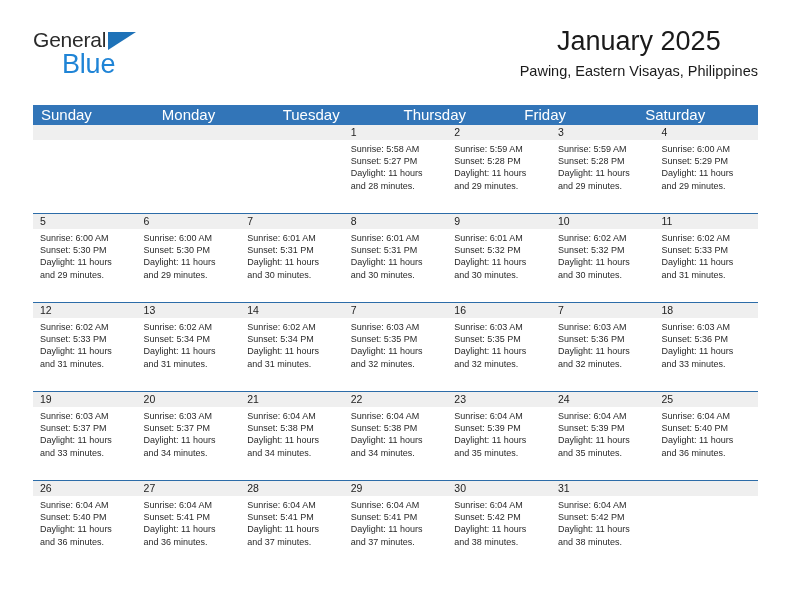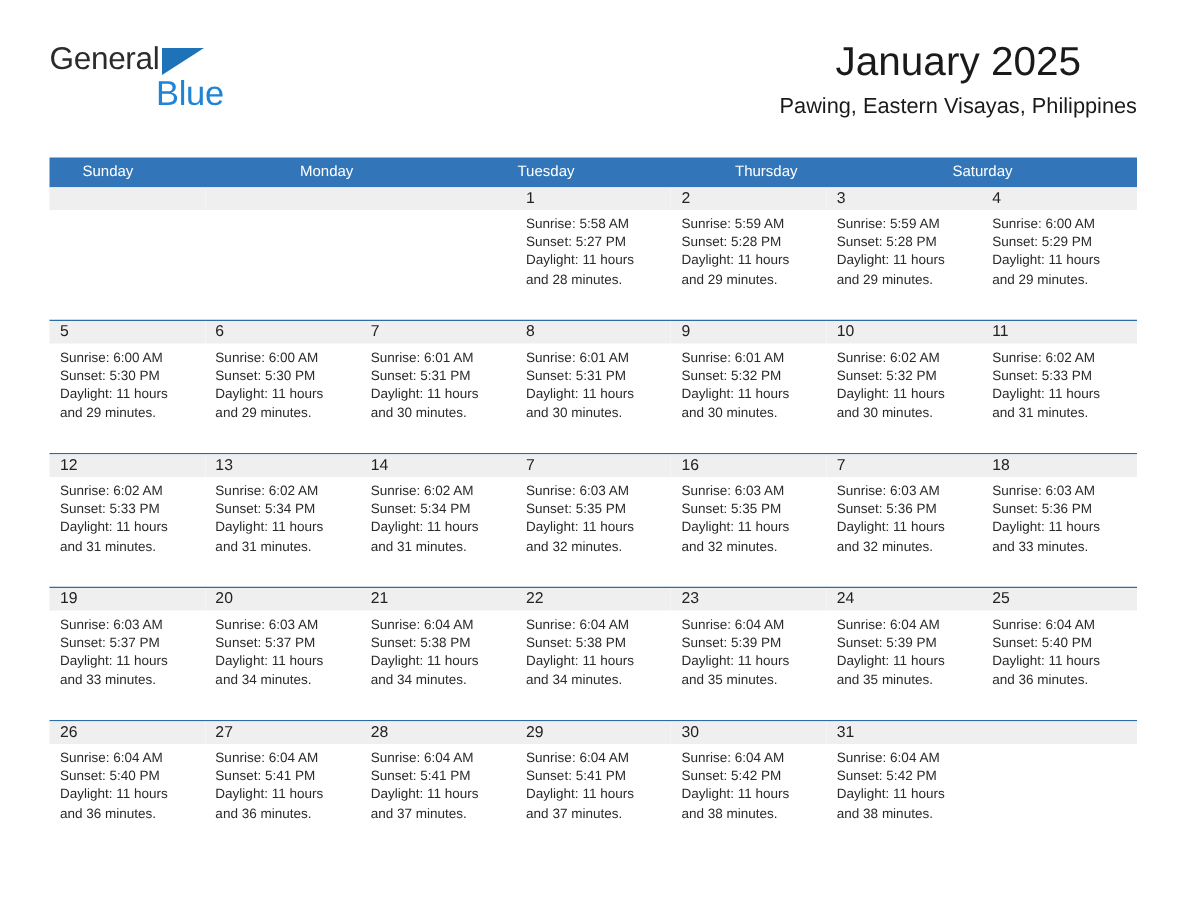--- a/index.html
+++ b/index.html
@@ -55,25 +55,24 @@
     top: 4px;
     width: 0;
     height: 0;
     border-left: 28px solid #1e72b8;
     border-bottom: 18px solid transparent;
   }
   .logo-blue {
     position: absolute;
     left: 29px;
     top: 21px;
-    font-size: 23px;
+    font-size: 27px;
     letter-spacing: -0.2px;
     color: #1f84d6;
     font-family: "Liberation Sans", sans-serif;
-    margin-left: 42px;
   }
 
   .title-block {
     position: absolute;
     right: 0;
     top: 0;
     text-align: center;
   }
   .cal-title {
     font-size: 27px;
@@ -99,23 +98,23 @@
 
   .weekday-row {
     display: flex;
     width: 725px;
     height: 20px;
     background: #3275b8;
   }
   .weekday {
     flex: 1 1 0;
     color: #ffffff;
-    font-size: 10px;
+    font-size: 15px;
     line-height: 20px;
-    padding-left: 22px;
+    padding-left: 8px;
     box-sizing: border-box;
     white-space: nowrap;
     overflow: hidden;
   }
 
   .week {
     width: 725px;
     border-top: 1.6px solid #2c6ca8;
     box-sizing: border-box;
   }
@@ -177,20 +176,21 @@
 
   </div>
 
   <div class="calendar">
 
     <div class="weekday-row">
       <div class="weekday">Sunday</div>
       <div class="weekday">Monday</div>
       <div class="weekday">Tuesday</div>
       <div class="weekday">Thursday</div>
+      <div class="weekday">Friday</div>
       <div class="weekday">Saturday</div>
     </div>
 
     <div id="weeks-container">
         <div class="week">
           <div class="week-inner">
             <div class="day-cell empty">
               <div class="day-num-band"></div>
             </div>
             <div class="day-cell empty">

